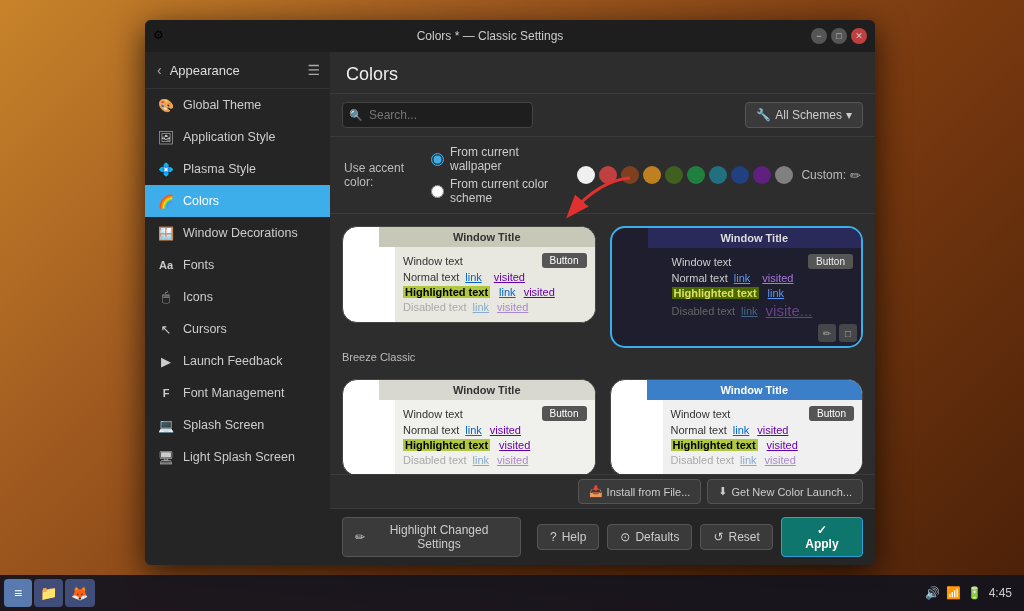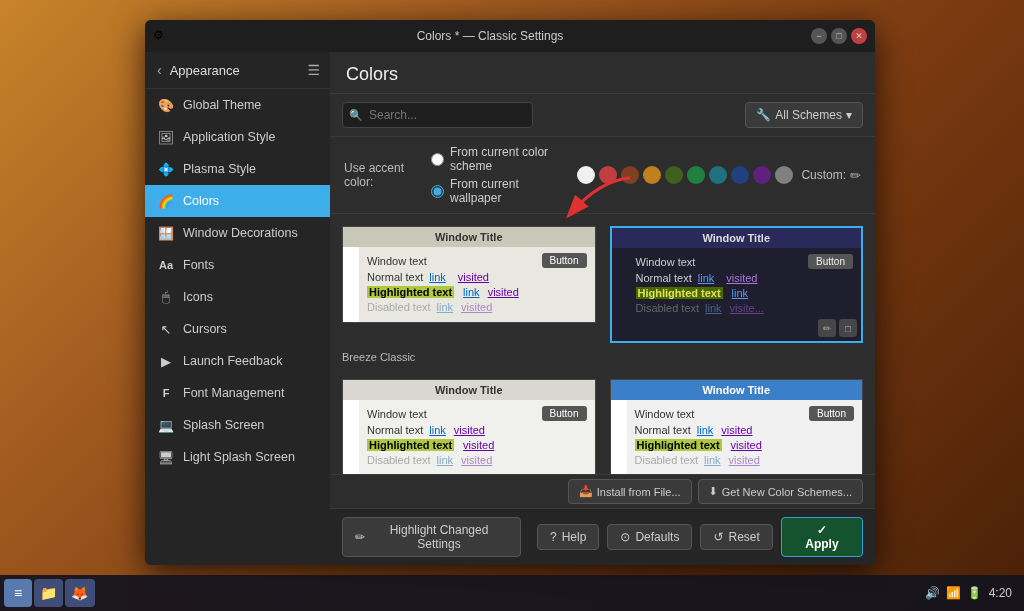--- a/index.html
+++ b/index.html
@@ -286,24 +286,25 @@
     .schemes-grid {
       flex: 1;
       overflow-y: auto;
       padding: 12px;
       display: grid;
       grid-template-columns: 1fr 1fr;
       gap: 14px;
     }
     .scheme-card {
       border: 1px solid #444;
-      border-radius: 0;
+      border-radius: 15px;
       overflow: hidden;
       cursor: pointer;
       background: #fff;
+      padding-left: 36px;
     }
     .scheme-card.selected {
       border: 2px solid #3daee9;
     }
     .scheme-titlebar {
       padding: 4px 8px;
       font-size: 11px;
       font-weight: 600;
       text-align: center;
     }
@@ -352,21 +353,21 @@
       color: #ccc;
       padding: 5px 12px;
       cursor: pointer;
       font-size: 12px;
       display: flex;
       align-items: center;
       gap: 5px;
     }
     .bottom-spacer { flex: 1; }
     .apply-btn {
-      background: #14532d;
+      background: #0f766e;
       border: 1px solid #2d9fd9;
       border-radius: 4px;
       color: #fff;
       padding: 5px 18px;
       cursor: pointer;
       font-size: 12px;
       font-weight: 600;
     }
     .install-btn {
       background: #3a3a3a;
@@ -426,21 +427,21 @@
 
 <div class="taskbar">
   <button class="taskbar-btn active">≡</button>
   <button class="taskbar-btn">📁</button>
   <button class="taskbar-btn">🦊</button>
   <div class="taskbar-spacer"></div>
   <div class="taskbar-systray">
     <span>🔊</span>
     <span>📶</span>
     <span>🔋</span>
-    <span>4:20</span>
+    <span>4:45</span>
   </div>
 </div>
 
 <div class="watermark">www.debugpoint.com</div>
 
 <div class="window">
 
   <div class="titlebar">
     <span class="titlebar-icon">⚙</span>
     <span class="titlebar-title">Colors * — Classic Settings</span>
@@ -524,26 +525,26 @@
           <span>🔧</span>
           <span>All Schemes</span>
           <span>▾</span>
         </button>
       </div>
 
       <div class="accent-row">
         <span>Use accent color:</span>
         <div class="radio-group">
           <label class="radio-opt">
+            <input type="radio" name="accent" value="wallpaper" checked="" style="">
+            <span>From current wallpaper</span>
+          </label>
+          <label class="radio-opt">
             <input type="radio" name="accent" value="scheme" style="">
             <span>From current color scheme</span>
-          </label>
-          <label class="radio-opt">
-            <input type="radio" name="accent" value="wallpaper" checked="" style="">
-            <span>From current wallpaper</span>
           </label>
         </div>
         <div class="color-dots">
           <div class="color-dot" style="background:#f0f0f0;"></div>
           <div class="color-dot" style="background:#c04040;"></div>
           <div class="color-dot" style="background:#804020;"></div>
           <div class="color-dot" style="background:#c08020;"></div>
           <div class="color-dot" style="background:#406020;"></div>
           <div class="color-dot" style="background:#208040;"></div>
           <div class="color-dot" style="background:#207080;"></div>
@@ -611,21 +612,21 @@
                 <span style="color:#ccc;font-size:11px;"> </span>
                 <span style="color:#aa77dd;font-size:11px;text-decoration:underline;">visited</span>
               </div>
               <div class="scheme-row">
                 <span style="background:#4a6a00;color:#e0e060;font-size:11px;font-weight:600;padding:0 2px;">Highlighted text</span>
                 <span style="color:#5599ff;font-size:11px;text-decoration:underline;margin-left:3px;">link</span>
               </div>
               <div class="scheme-row" style="padding-bottom:18px;">
                 <span style="color:#666;font-size:11px;">Disabled text </span>
                 <span style="color:#446688;font-size:11px;text-decoration:underline;">link</span>
-                <span style="color:#664488;font-size:11px;text-decoration:underline;margin-left:2px;">visite...</span>
+                <span style="color:#664488;font-size:15px;text-decoration:underline;margin-left:2px;">visite...</span>
               </div>
               <div class="dark-overlay-icons">
                 <div class="overlay-icon">✏</div>
                 <div class="overlay-icon">□</div>
               </div>
             </div>
           </div>
         </div>
 
         <div class="scheme-card-wrap">
@@ -684,21 +685,21 @@
 
       </div>
 
       <div style="display:flex;justify-content:flex-end;padding:4px 12px 4px;gap:6px;border-top:1px solid #3a3a3a;">
         <button class="install-btn">
           <span>📥</span>
           <span>Install from File...</span>
         </button>
         <button class="install-btn">
           <span>⬇</span>
-          <span>Get New Color Schemes...</span>
+          <span>Get New Color Launch...</span>
         </button>
       </div>
 
       <div class="bottom-bar">
         <button class="bottom-btn">
           <span>✏</span>
           <span>Highlight Changed Settings</span>
         </button>
         <div class="bottom-spacer"></div>
         <button class="bottom-btn">

